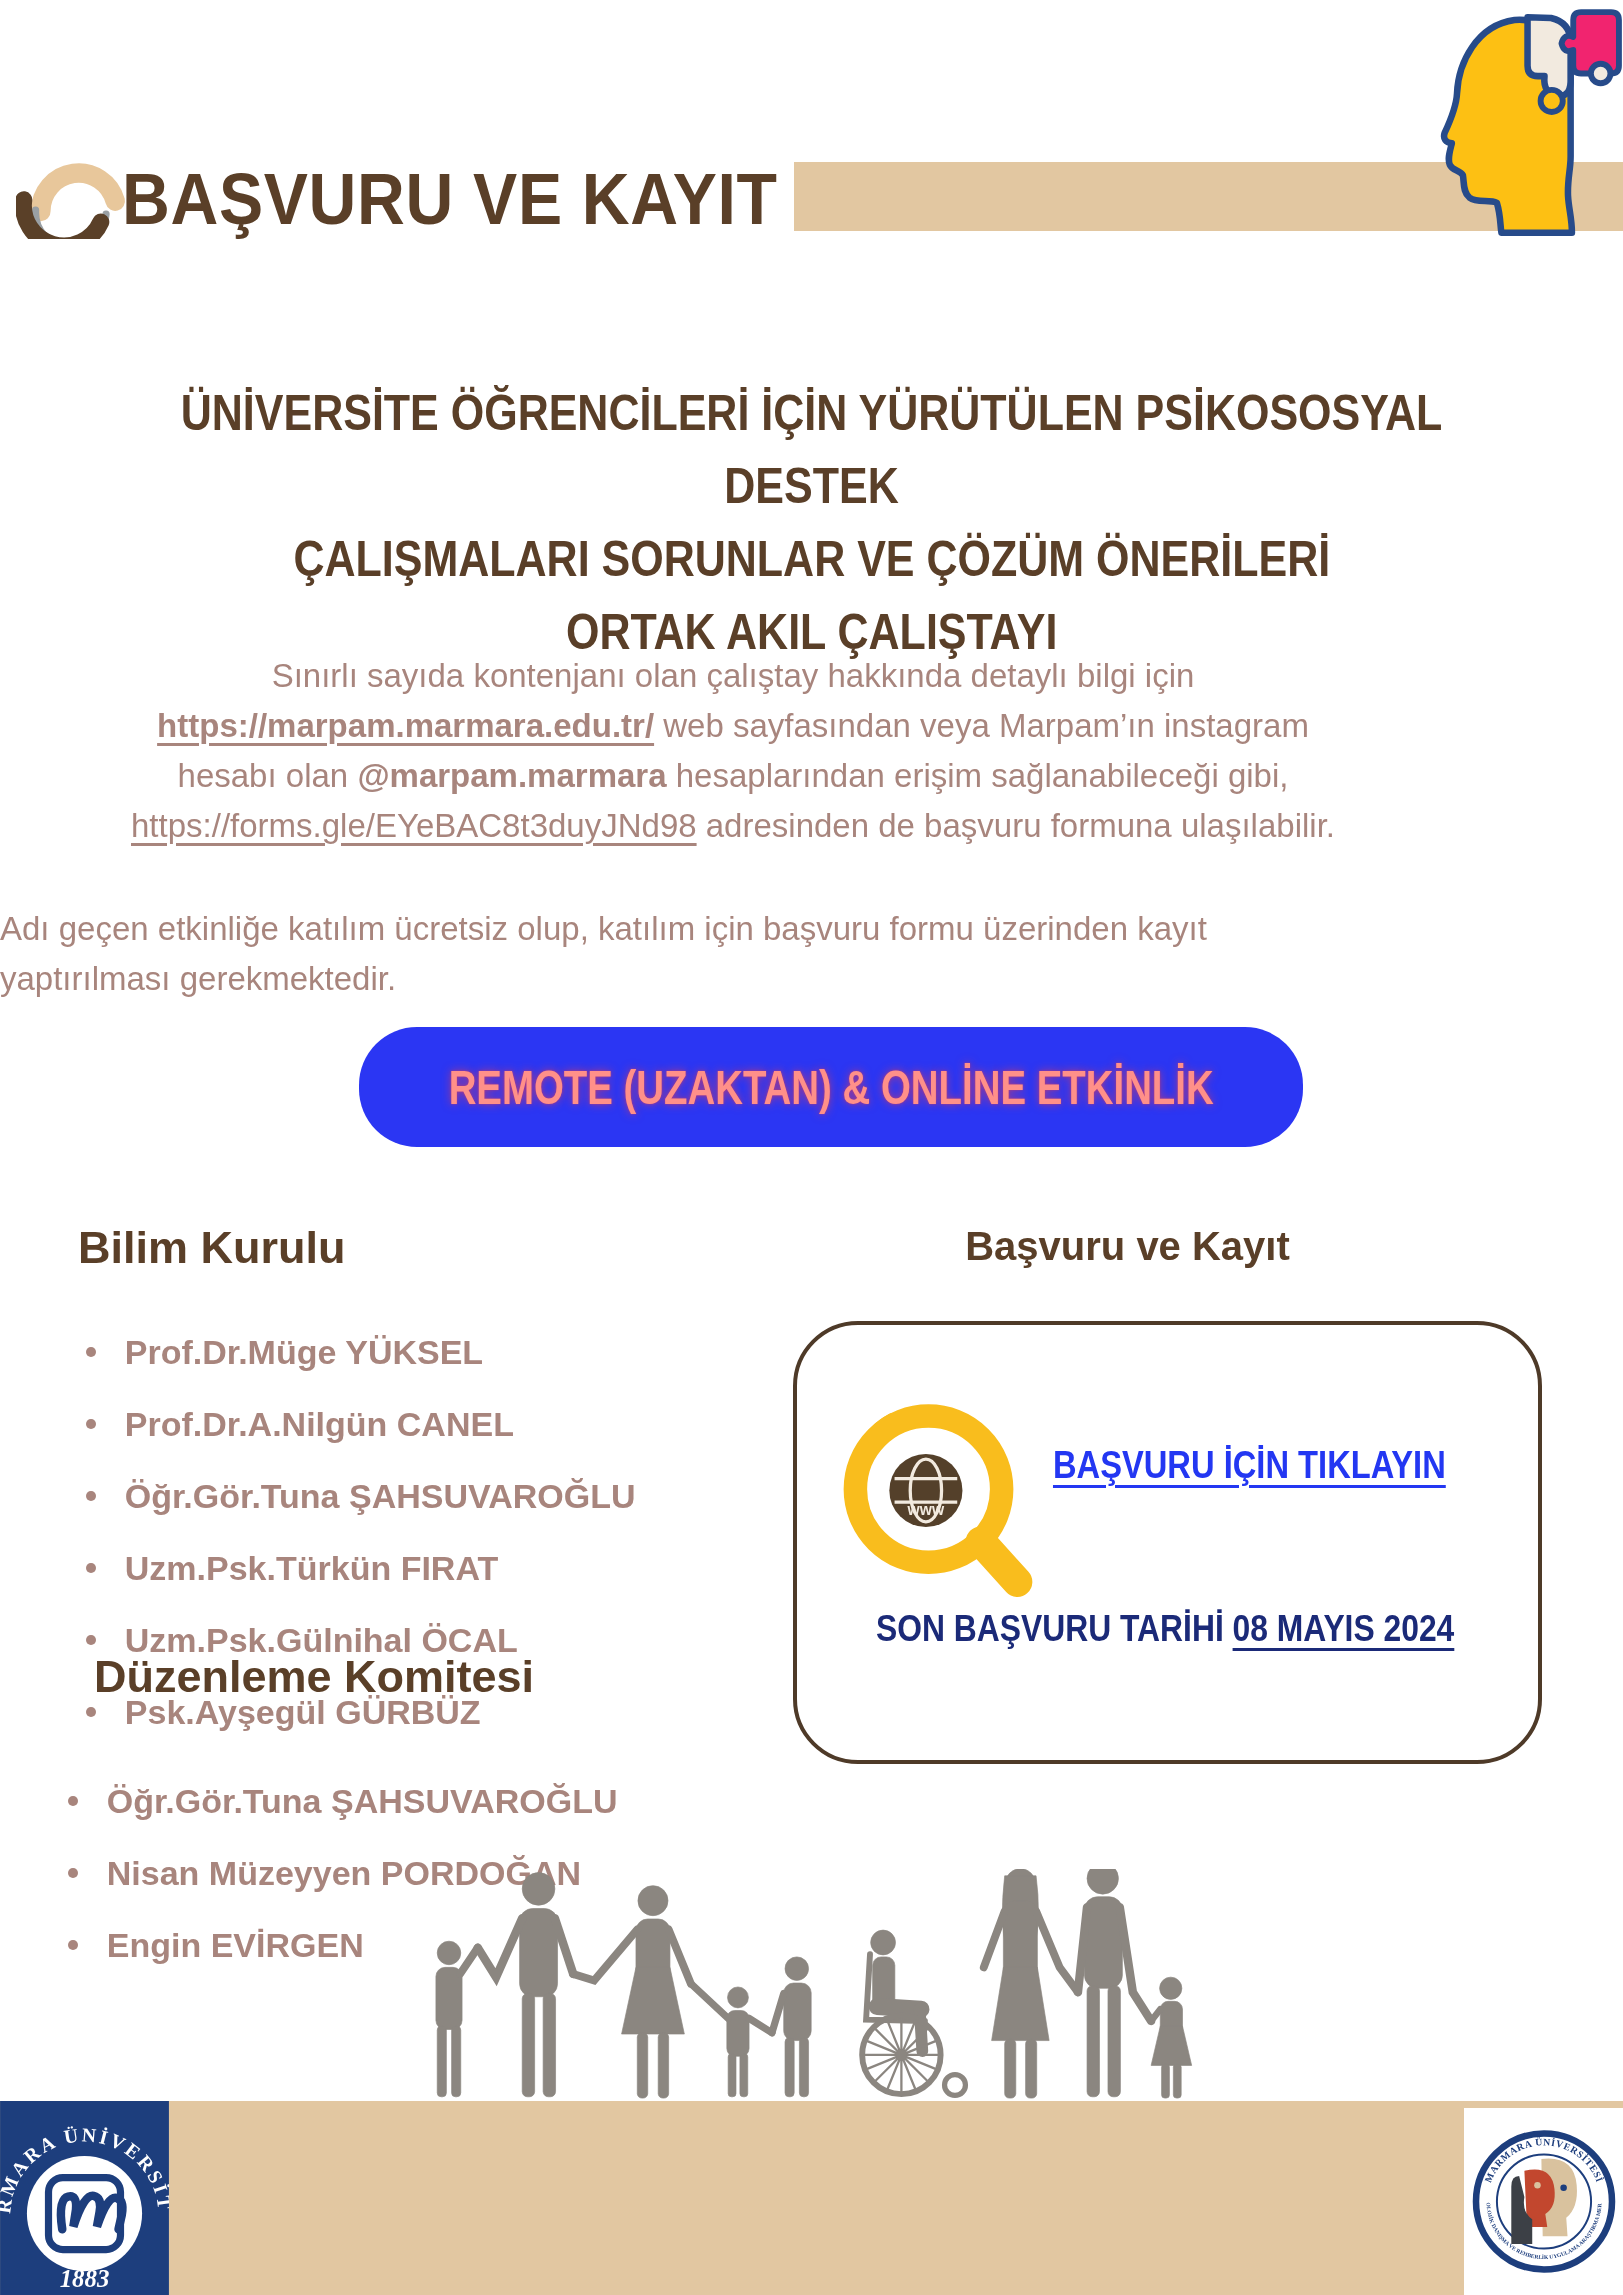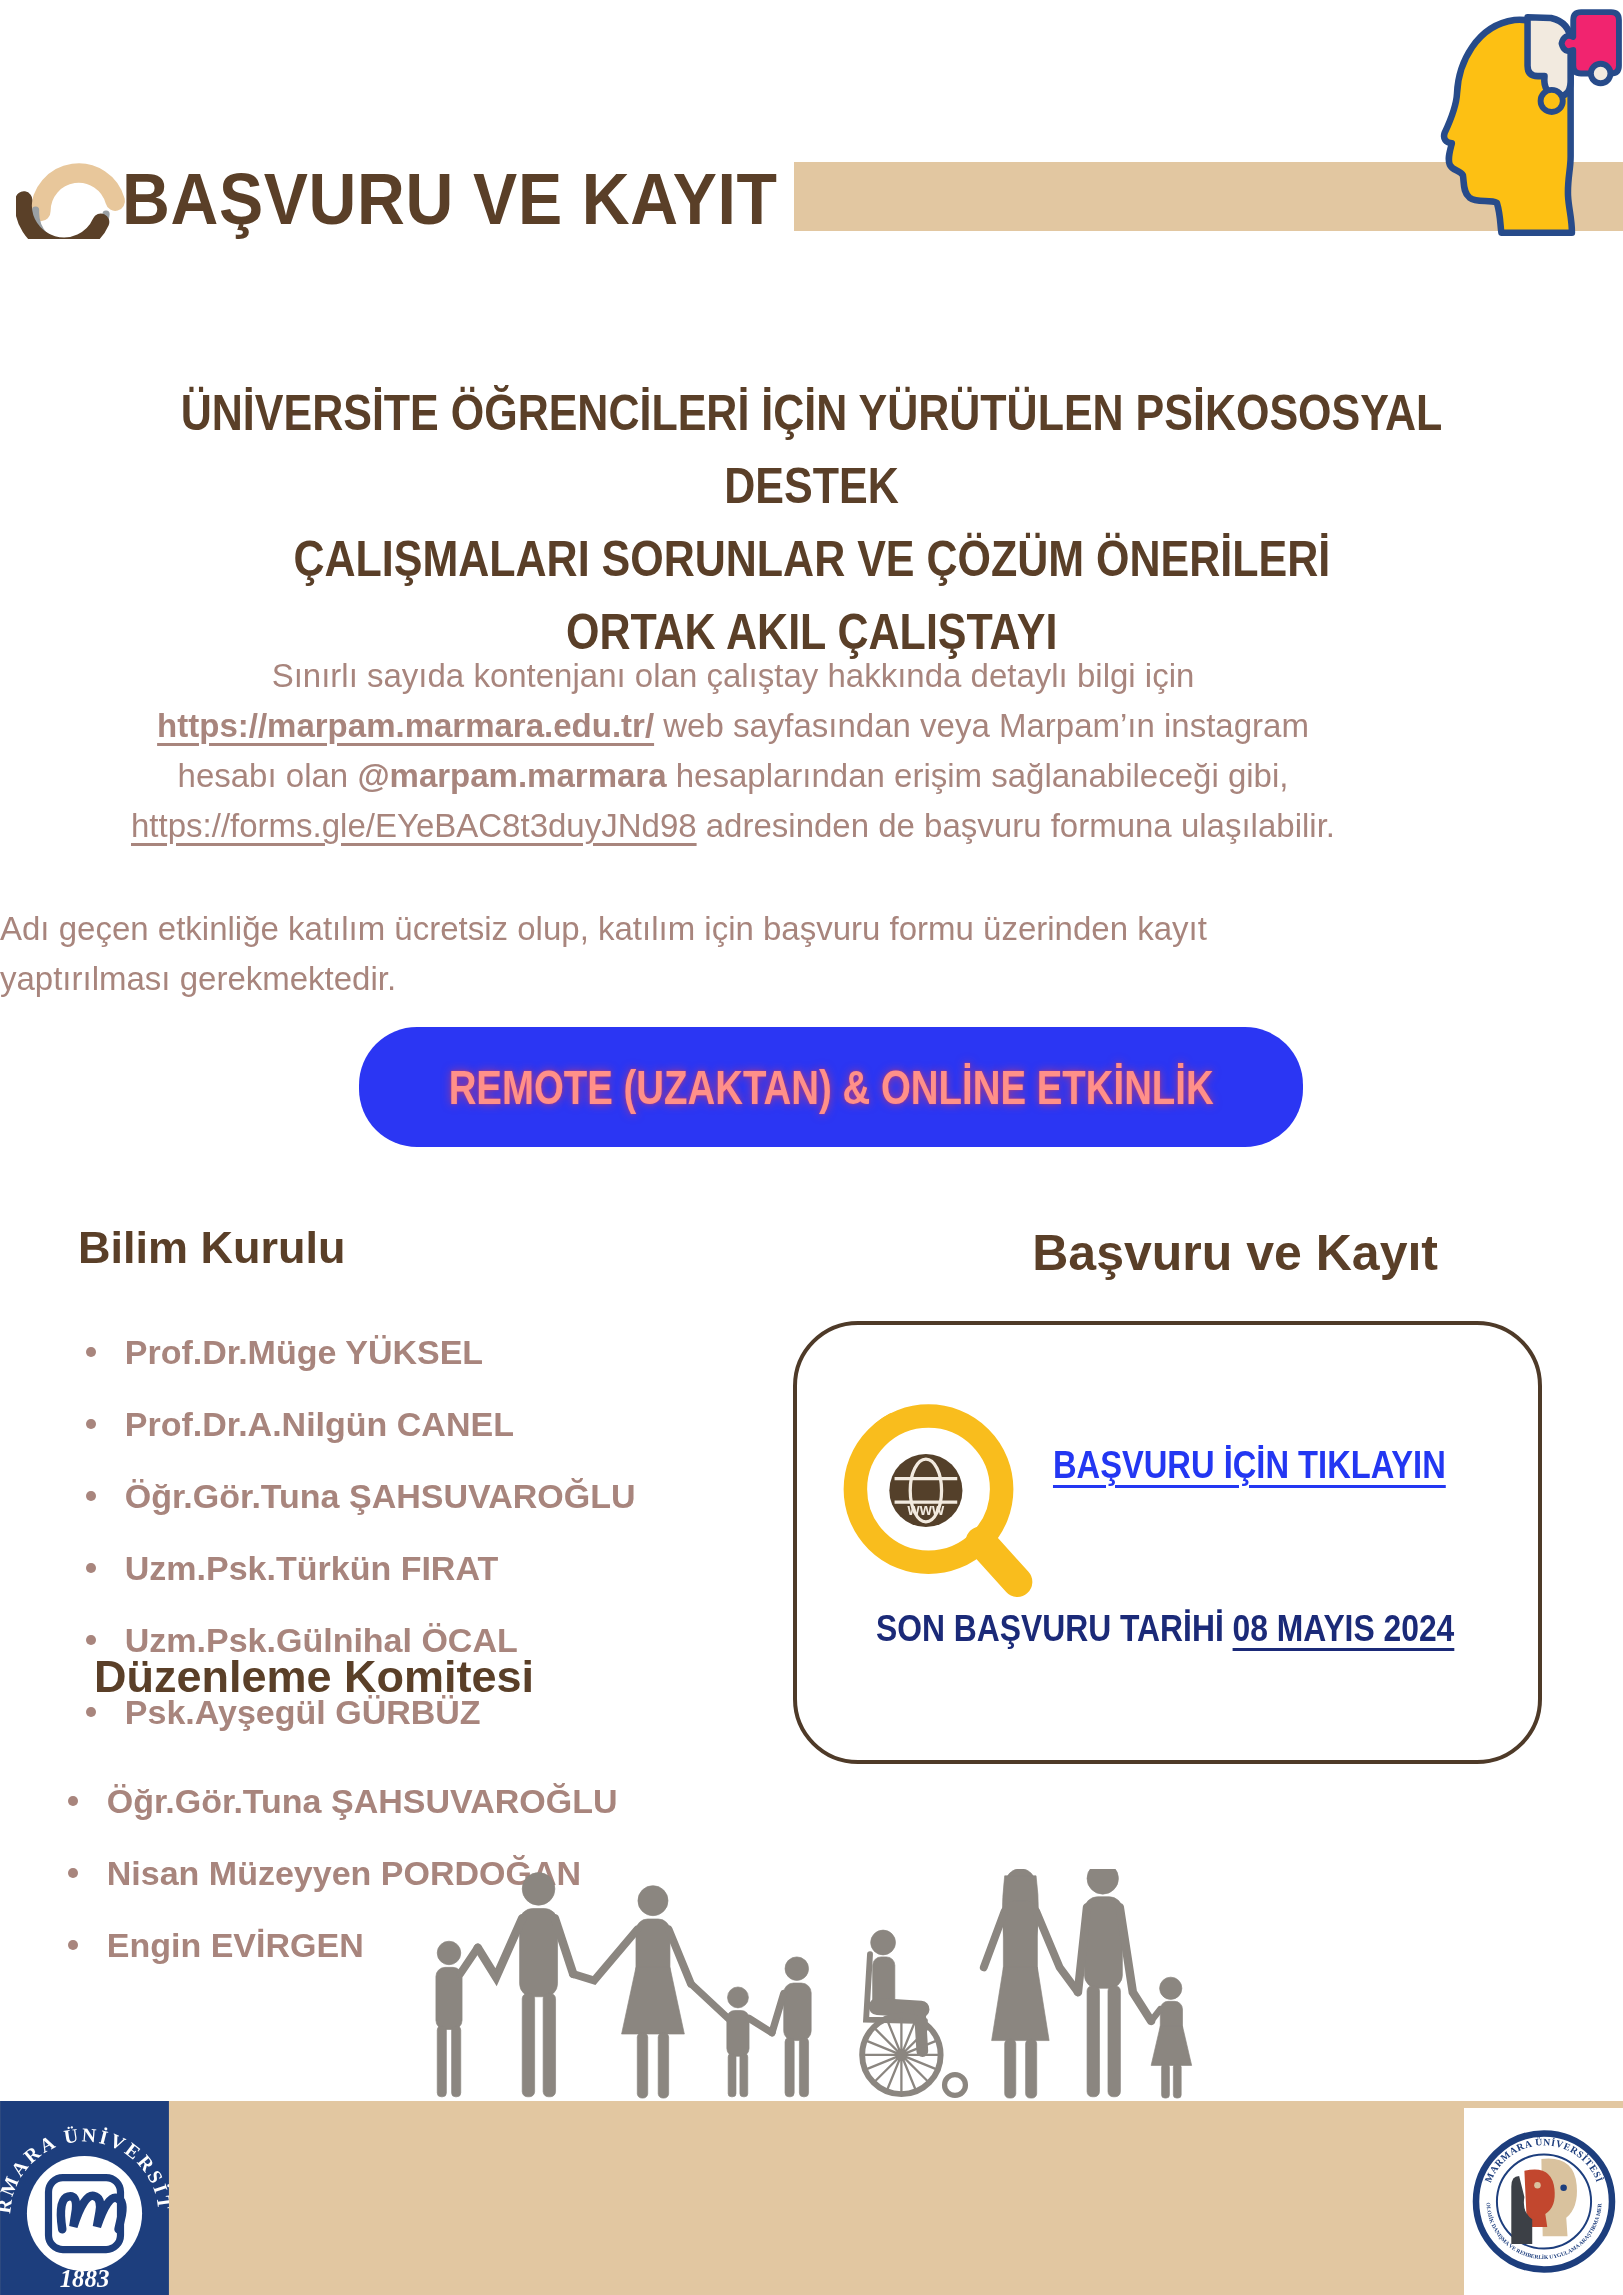--- a/index.html
+++ b/index.html
@@ -40,21 +40,21 @@
   .section-title{font-size:45px;font-weight:bold;color:#5a3f28;white-space:nowrap;}
   .bilim-title{left:78px;top:1222px;}
   .duzen-title{left:86px;top:1643px;}
   ul.people{list-style:none;margin:0;padding:0;}
   ul.people li{display:flex;align-items:center;height:50px;font-size:34px;font-weight:bold;color:#a8857d;white-space:nowrap;margin-top:22px;}
   ul.people .dot{width:9.8px;height:9.8px;border-radius:50%;background:#a8857d;margin-right:29px;flex:0 0 auto;}
   .bilim-list{left:86px;top:1305px;}
   .duzen-list{left:68px;top:1754px;}
 
   
-  .app-title{left:817px;top:1224px;width:621px;text-align:right;font-size:50px;font-weight:bold;color:#5a3f28;white-space:nowrap;}
+  .app-title{left:817px;top:1224px;width:621px;text-align:center;font-size:40px;font-weight:bold;color:#5a3f28;white-space:nowrap;}
   .app-box{left:793px;top:1321px;width:741px;height:435px;border:4.6px solid #4e3a28;border-radius:65px;background:transparent;}
   .magnifier{left:829px;top:1386px;}
   .app-link{left:1001px;top:1444px;width:497px;text-align:center;font-size:38px;font-weight:bold;color:#2337f2;white-space:nowrap;}
   .app-link .u{text-decoration:underline;text-decoration-thickness:3.3px;text-underline-offset:6.5px;}
   .deadline{left:825px;top:1608px;width:680px;text-align:center;font-size:37px;font-weight:bold;color:#1b2a78;white-space:nowrap;}
   .deadline .u{text-decoration:underline;text-decoration-thickness:3.3px;text-underline-offset:6.5px;}
 
   
   .silhouettes{left:398px;top:1869px;}
   .tan-band{left:0;top:2101px;width:1623px;height:195px;background:#e2c7a1;}

